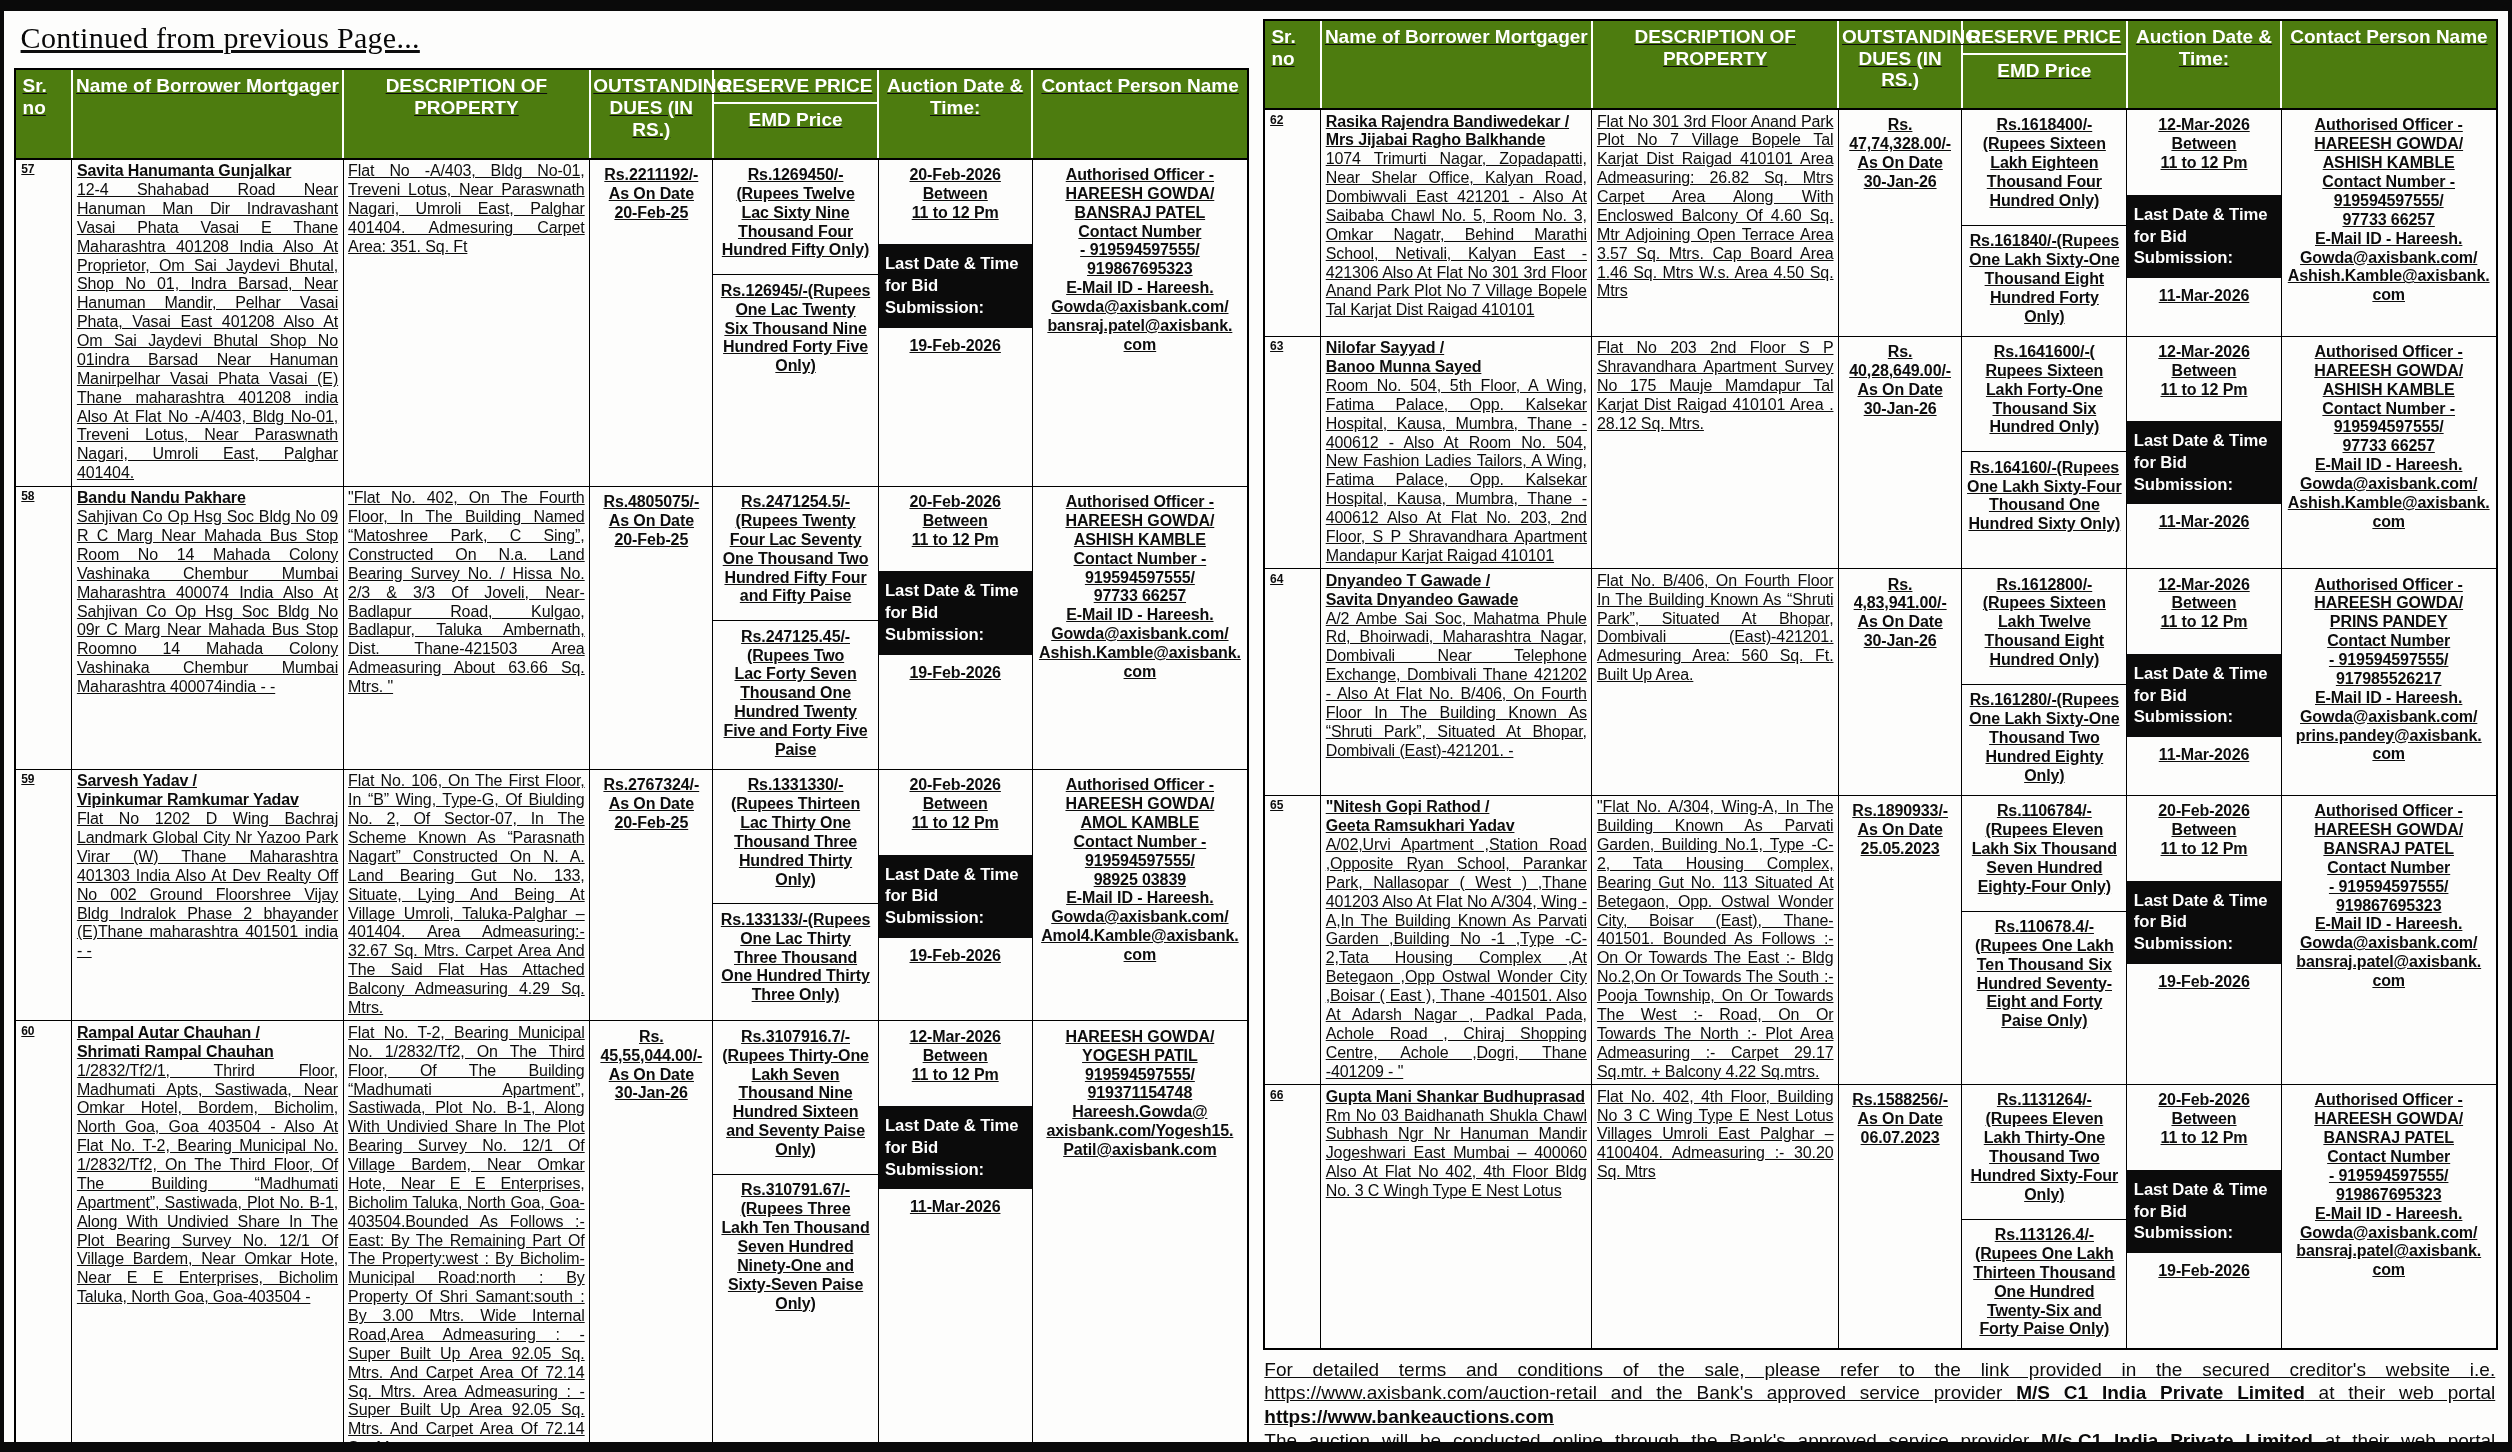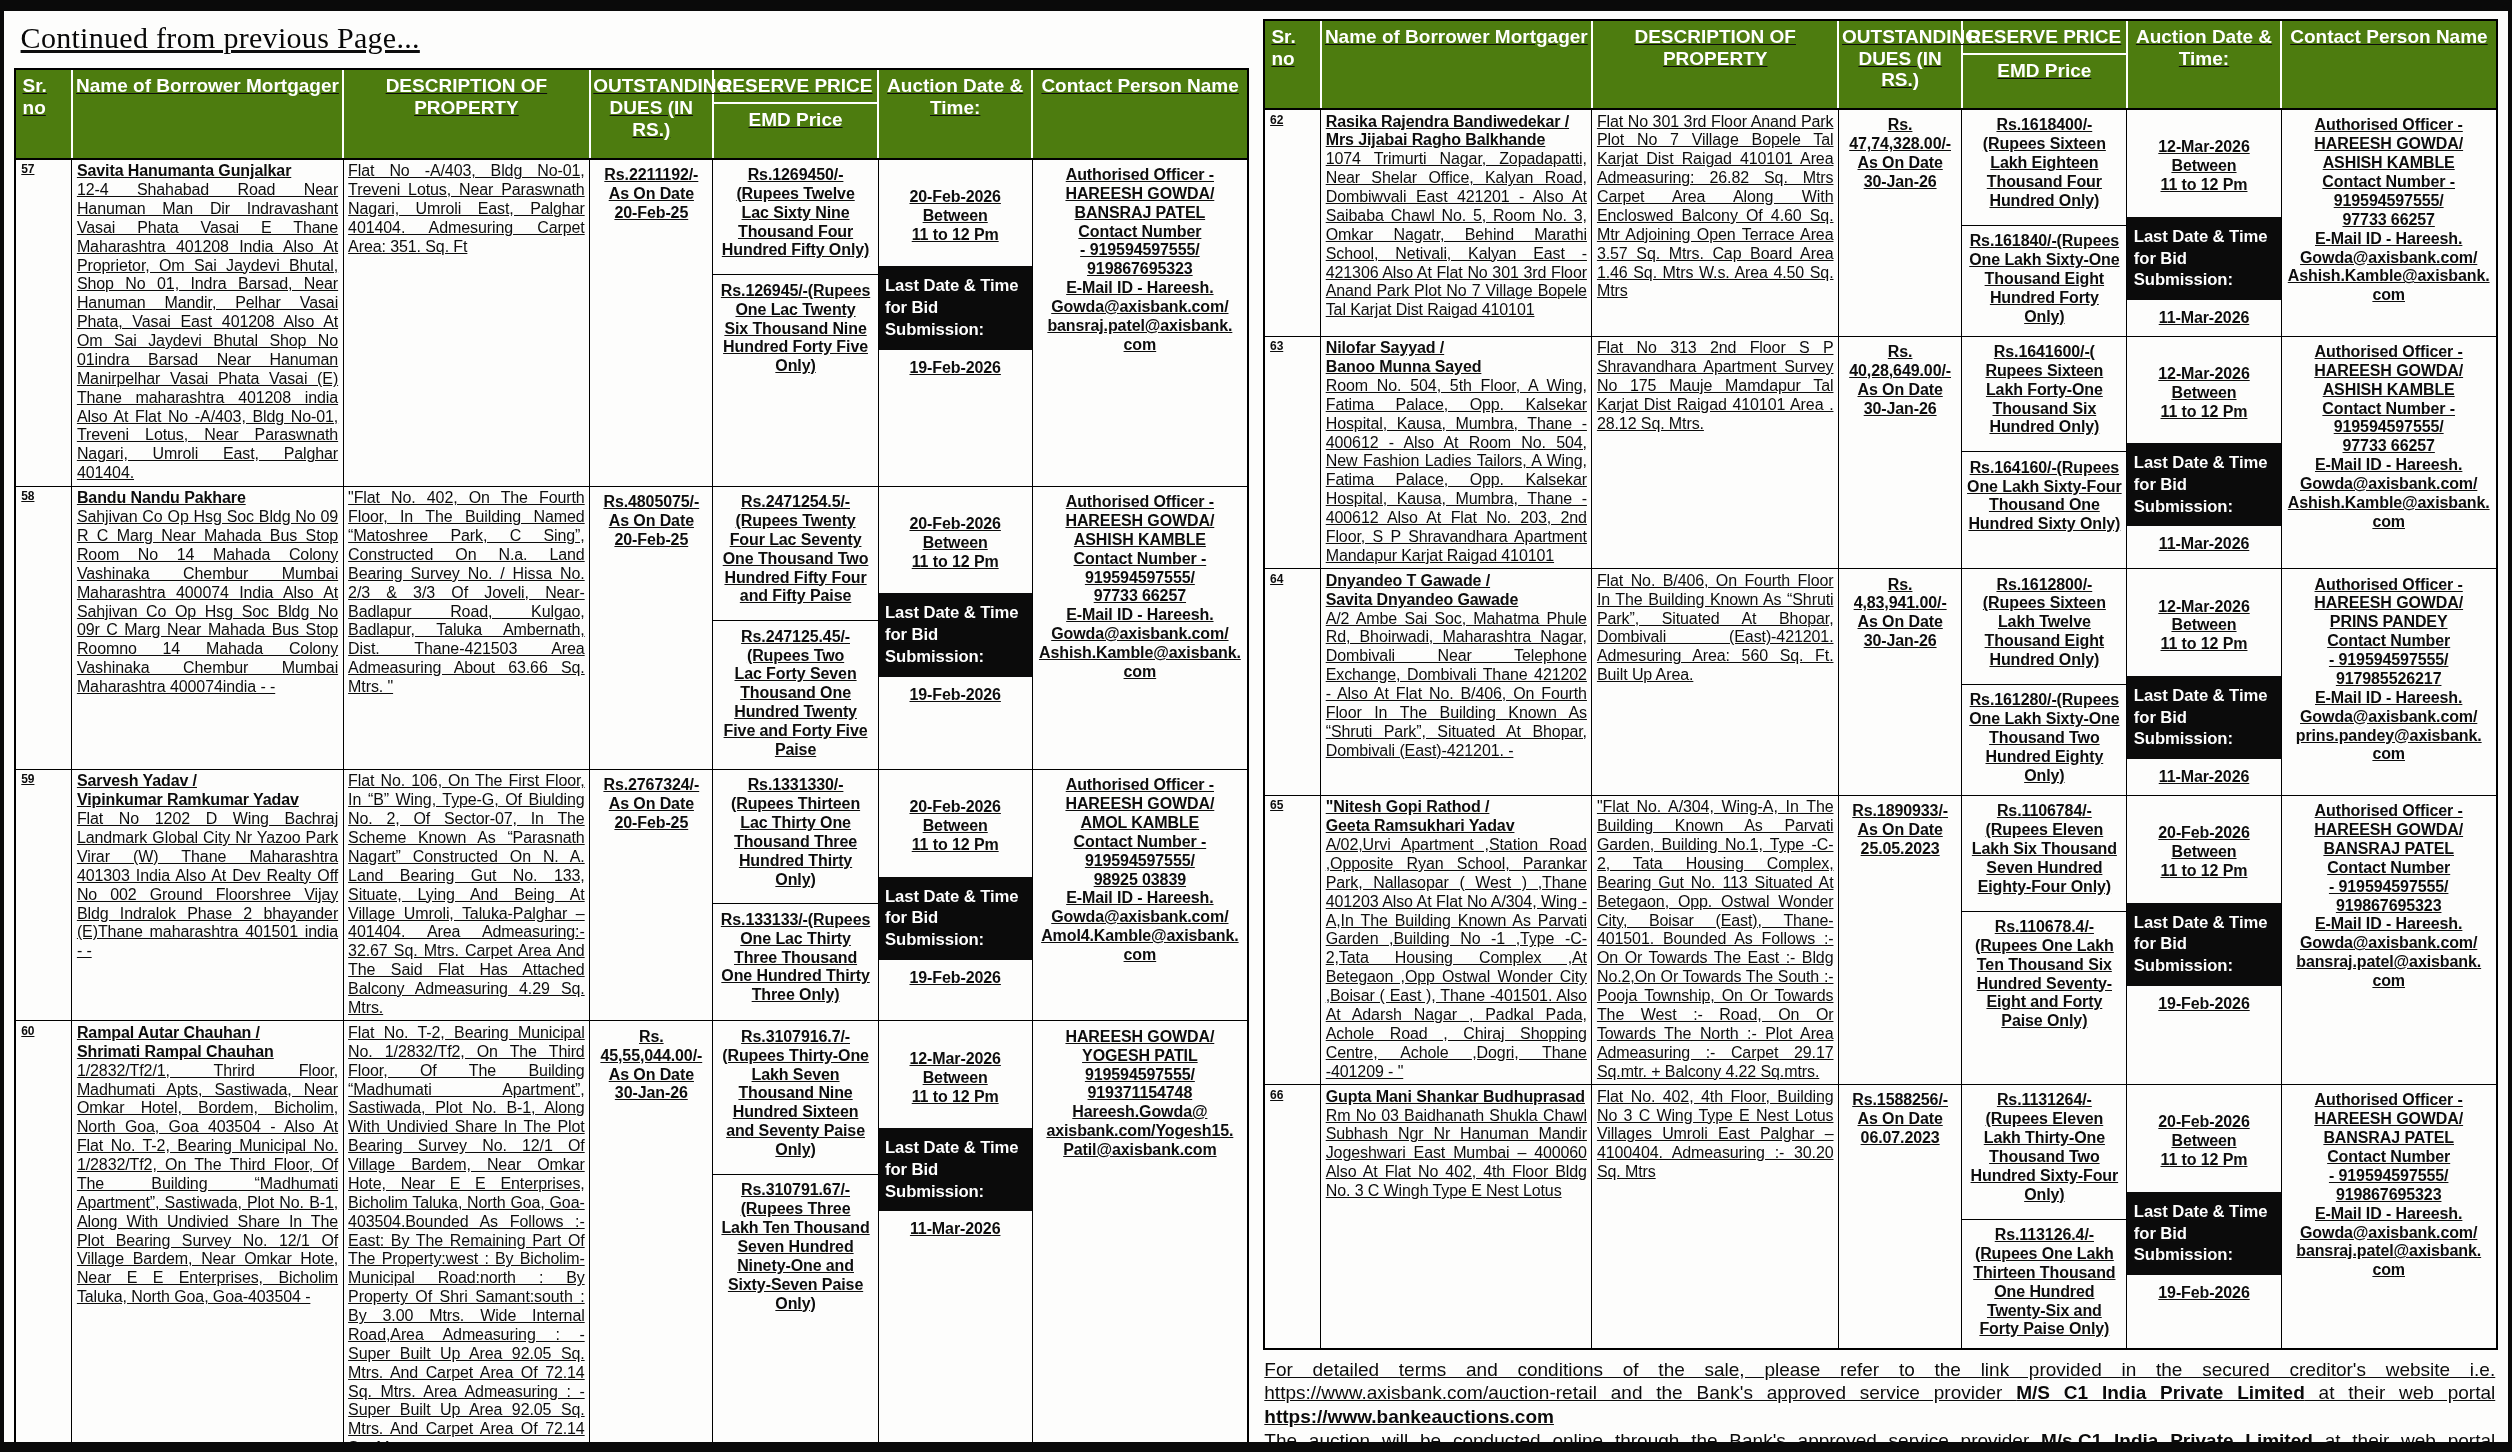--- a/index.html
+++ b/index.html
@@ -33,21 +33,21 @@
     letter-spacing:-0.1px; padding:2.6px 4.5px;
   }
   td.sr{font-weight:bold; text-align:left; padding-left:5.1px; font-size:12px;}
   .nb{font-weight:bold; white-space:pre-line; text-align:left;}
   td.name, td.desc{text-align:justify;}
   td.out{font-weight:bold; text-align:center; white-space:pre-line; padding-top:6.4px;}
   td.res{padding:0; font-weight:bold; text-align:center;}
   .res-top{border-bottom:1.9px solid #000; padding:6.4px 3.2px 14px 3.2px; white-space:pre-line;}
   .emd{padding:6.4px 3.2px 9px 3.2px; white-space:pre-line;}
   td.auc{padding:0; font-weight:bold; text-align:center;}
-  .auc-date{padding:6.4px 2.6px 5.1px 2.6px; white-space:pre-line;margin-top:22px;}
+  .auc-date{padding:6.4px 2.6px 5.1px 2.6px; white-space:pre-line;}
   .bid-label{
     background:#0b0b0b; color:#fff; font-weight:bold; font-size:16.7px;
     padding:9px 6.4px; margin-top:16.7px; text-align:left; line-height:1.3;
   }
   .last-date{padding:9px 2.6px 6.4px 2.6px;}
   td.contact{font-weight:bold; text-align:center; white-space:pre-line; padding-top:6.4px; font-size:16px;}
   
   .t-left tbody tr:nth-of-type(1){height:272px;}
   .t-left tbody tr:nth-of-type(2){height:254px;}
   .t-left tbody tr:nth-of-type(3){height:224px;padding-left:27px;}
@@ -347,21 +347,21 @@
 com</td>
           </tr>
 
           <tr>
             <td class="sr">63</td>
             <td class="name">
               <div class="nb">Nilofar Sayyad /
 Banoo Munna Sayed</div>
               <div>Room  No. 504, 5th Floor, A Wing, Fatima Palace, Opp. Kalsekar Hospital, Kausa, Mumbra, Thane - 400612  - Also At Room  No. 504, New Fashion Ladies Tailors, A Wing, Fatima Palace, Opp. Kalsekar Hospital, Kausa, Mumbra, Thane - 400612 Also At Flat No. 203, 2nd Floor, S P Shravandhara Apartment Mandapur Karjat Raigad 410101</div>
             </td>
-            <td class="desc">Flat No 313 2nd Floor S P Shravandhara Apartment Survey No 175 Mauje Mamdapur Tal Karjat Dist Raigad 410101 Area . 28.12 Sq. Mtrs.</td>
+            <td class="desc">Flat No 203 2nd Floor S P Shravandhara Apartment Survey No 175 Mauje Mamdapur Tal Karjat Dist Raigad 410101 Area . 28.12 Sq. Mtrs.</td>
             <td class="out">Rs.
 40,28,649.00/-
 As On Date
 30-Jan-26</td>
             <td class="res">
               <div class="res-top">Rs.1641600/-(
 Rupees Sixteen
 Lakh Forty-One
 Thousand Six
 Hundred Only)</div>

